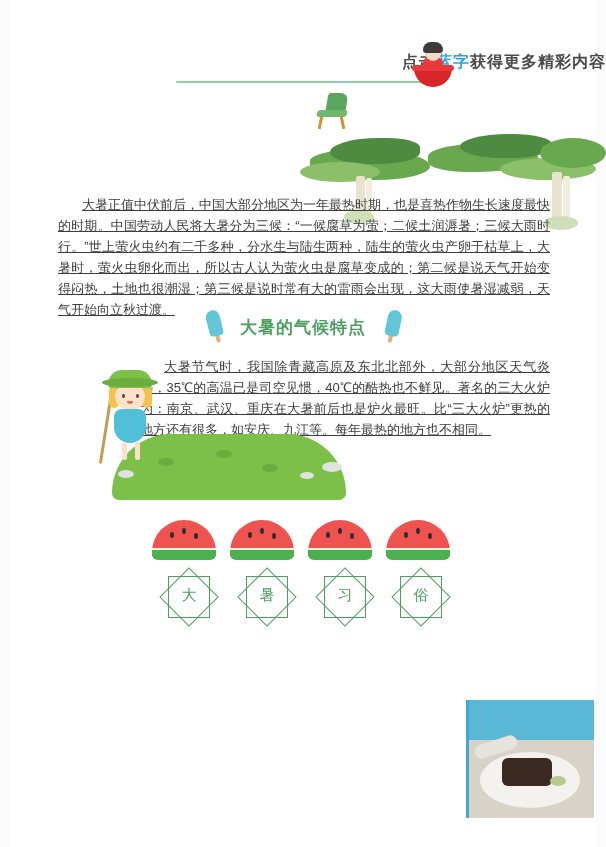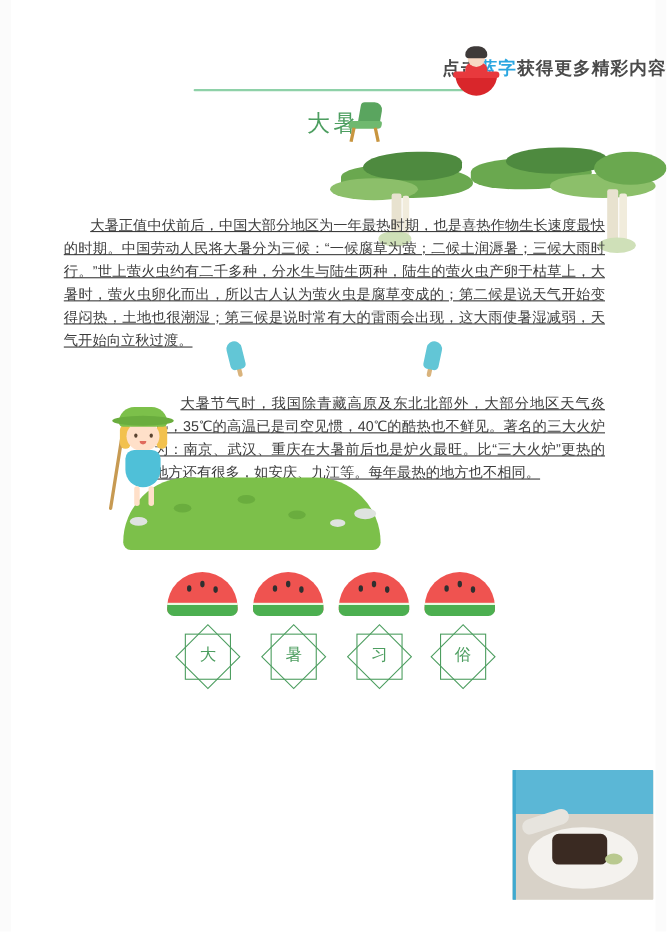--- a/index.html
+++ b/index.html
@@ -595,21 +595,20 @@
     <div class="header-underline"></div>
     <div class="seal">
       <div class="bowl"></div>
       <div class="bowl-rim"></div>
       <div class="body"></div>
       <div class="head"></div>
       <div class="hair"></div>
     </div>
   </div>
 
-  <div class="sec-title-main">大暑</div>
   <div class="chair">
     <div class="back"></div>
     <div class="seat"></div>
     <div class="leg1"></div>
     <div class="leg2"></div>
   </div>
 
   <div class="foliage">
     <div class="leafblob" style="left:10px; top:18px; width:120px; height:30px; border-radius:40% 60% 50% 50%;"></div>
     <div class="leafblob dark" style="left:30px; top:6px; width:90px; height:26px; border-radius:60% 40% 50% 50%;"></div>
@@ -625,20 +624,21 @@
     <div class="leafblob light" style="left:44px; top:78px; width:30px; height:14px; border-radius:50%; background:#cfe0b8;"></div>
     <div class="leafblob light" style="left:244px; top:84px; width:34px; height:14px; border-radius:50%; background:#cfe0b8;"></div>
   </div>
 
   <div class="para para-1">大暑正值中伏前后，中国大部分地区为一年最热时期，也是喜热作物生长速度最快的时期。中国劳动人民将大暑分为三候：“一候腐草为萤；二候土润溽暑；三候大雨时行。”世上萤火虫约有二千多种，分水生与陆生两种，陆生的萤火虫产卵于枯草上，大暑时，萤火虫卵化而出，所以古人认为萤火虫是腐草变成的；第二候是说天气开始变得闷热，土地也很潮湿；第三候是说时常有大的雷雨会出现，这大雨使暑湿减弱，天气开始向立秋过渡。</div>
 
   <div class="popsicle left-ice">
     <div class="stick"></div>
       <div class="body"></div>
   </div>
+  <div class="sub-head">大暑的气候特点</div>
   <div class="popsicle right-ice">
     <div class="stick"></div>
       <div class="body"></div>
   </div>
 
   <div class="para para-2">大暑节气时，我国除青藏高原及东北北部外，大部分地区天气炎热，35℃的高温已是司空见惯，40℃的酷热也不鲜见。著名的三大火炉为：南京、武汉、重庆在大暑前后也是炉火最旺。比“三大火炉”更热的地方还有很多，如安庆、九江等。每年最热的地方也不相同。</div>
 
   <div class="hill">
     <div class="dot" style="left:46px; top:24px;"></div>
     <div class="dot" style="left:104px; top:16px;"></div>

